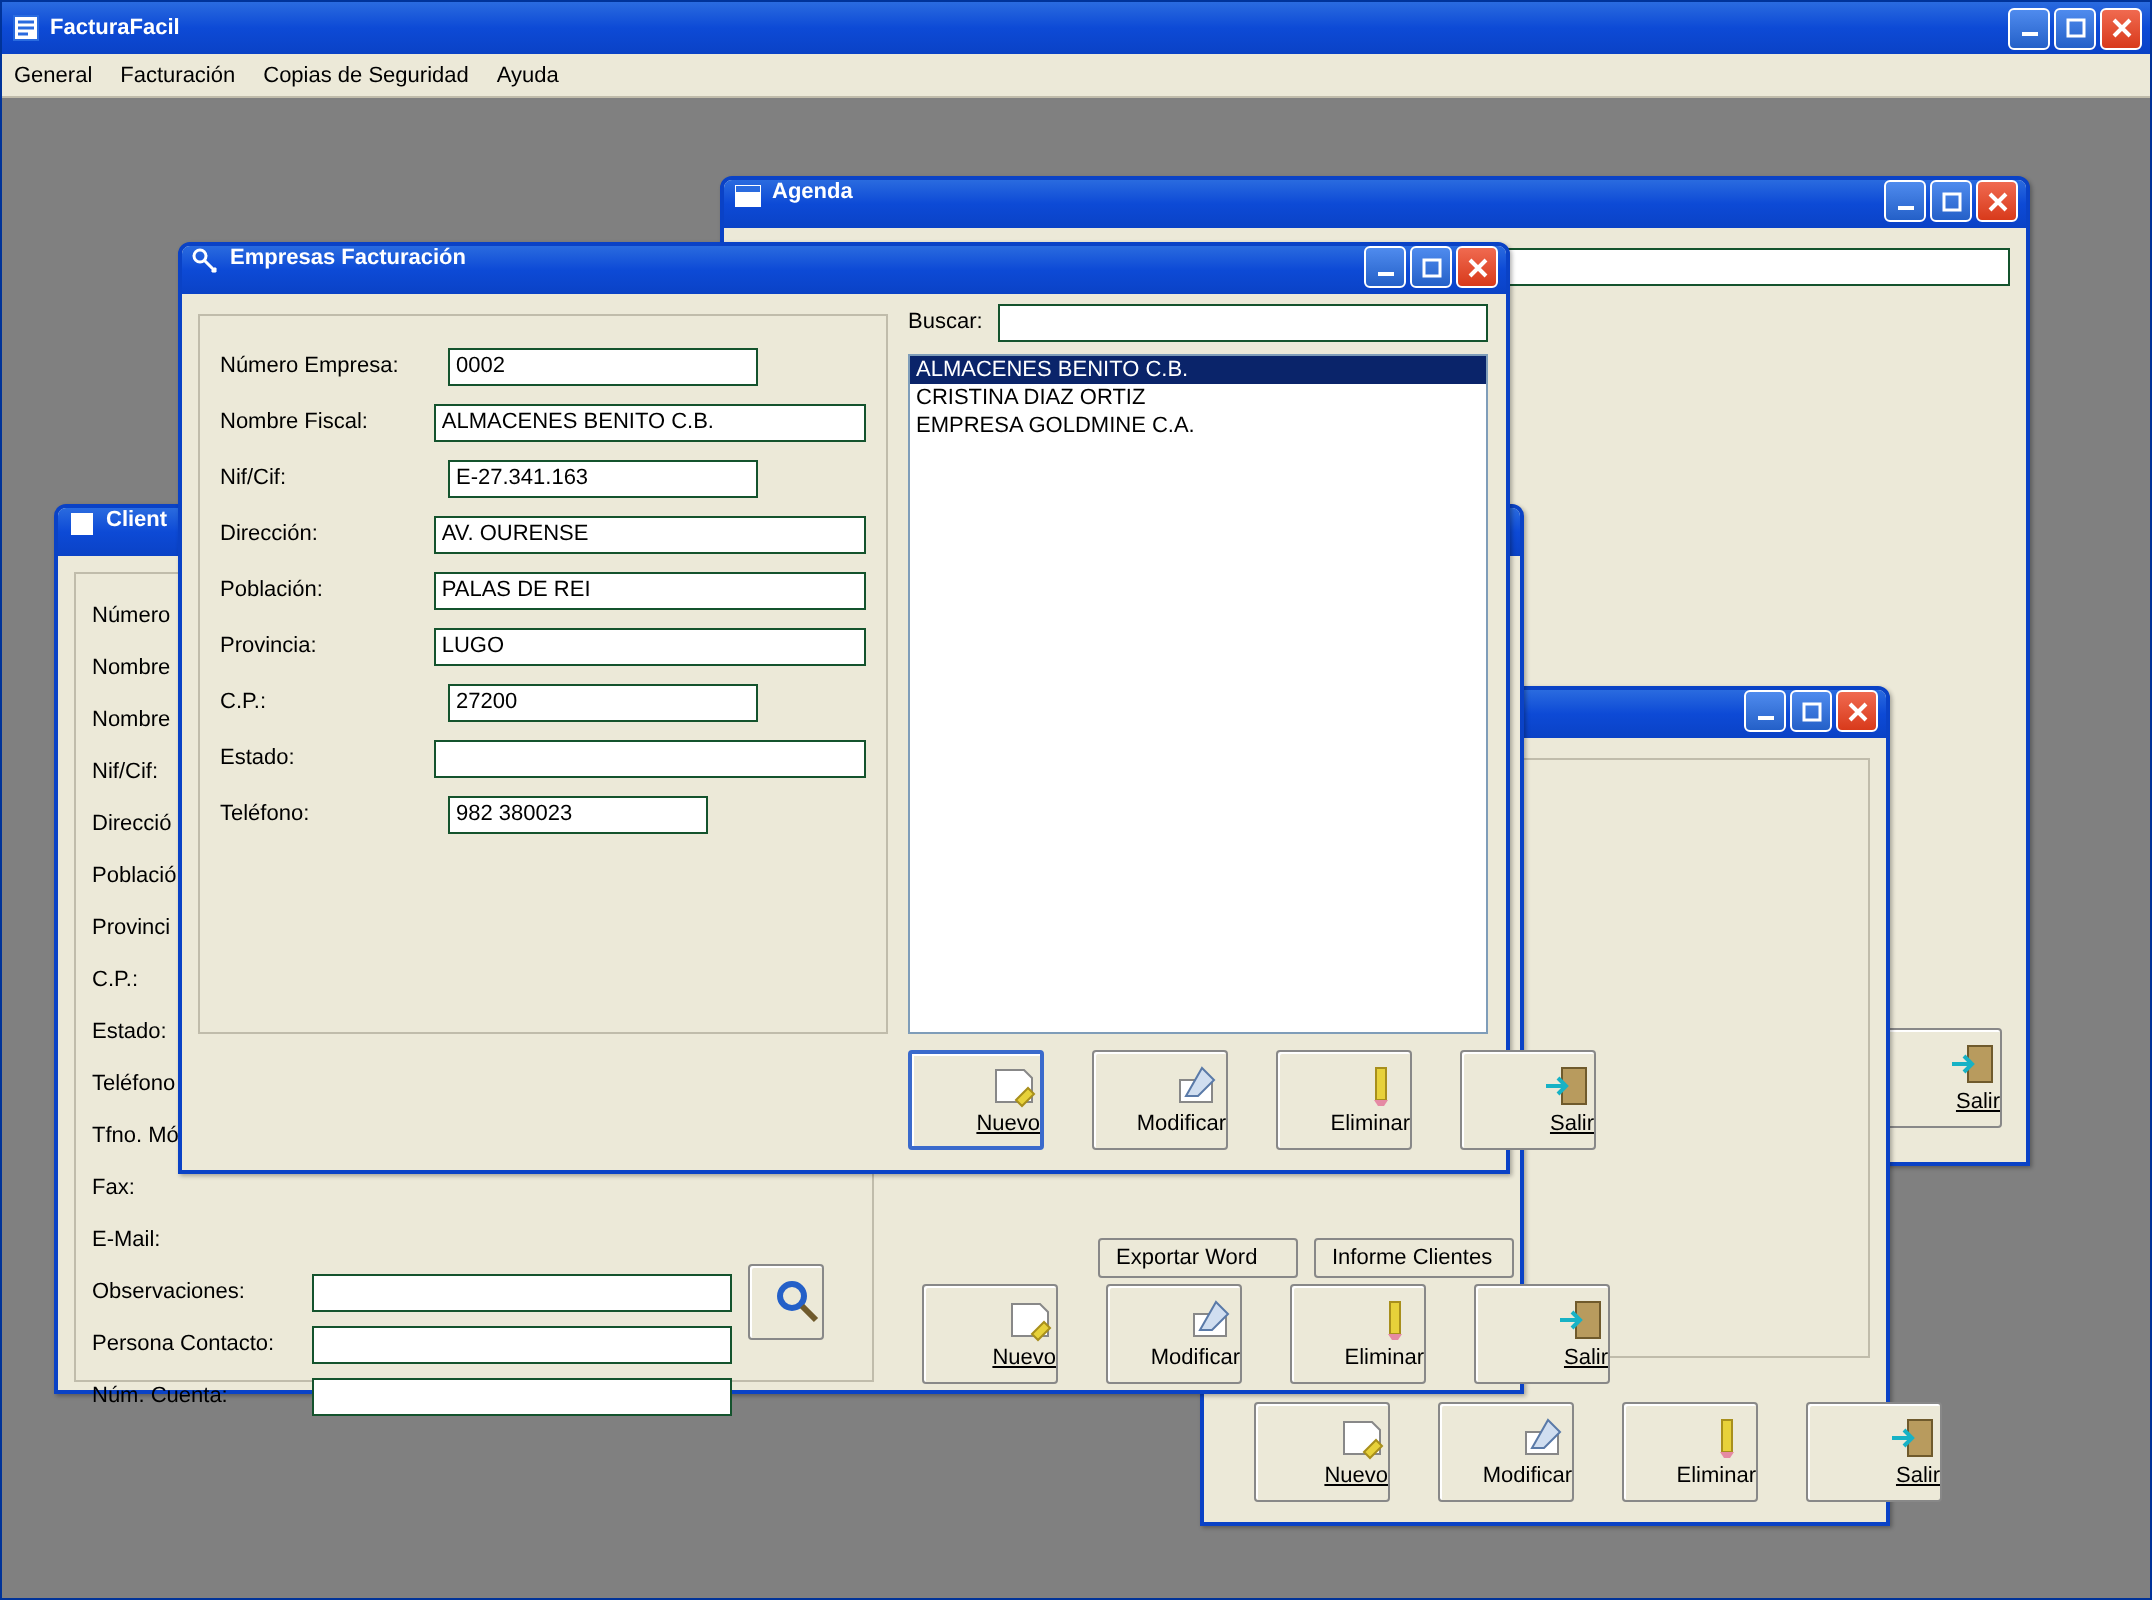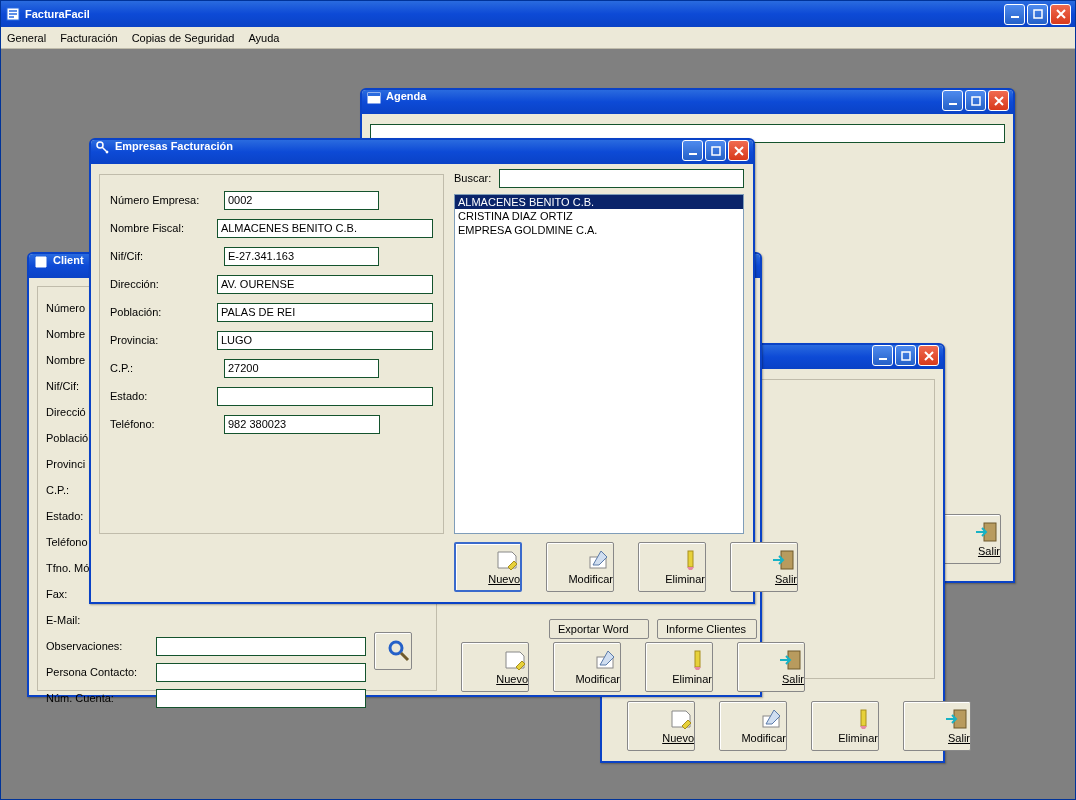--- a/index.html
+++ b/index.html
@@ -291,21 +291,21 @@
             <svg width="26" height="22">
                 <rect x="10" y="2" width="12" height="18" fill="#b89b5e" stroke="#6f5a2c"></rect>
                 <path d="M2 11h10M8 7l4 4-4 4" stroke="#17b2c5" stroke-width="2" fill="none"></path>
               </svg>
             <span class="lbl"><span class="u">Salir</span></span>
           </div>
         </div>
       </div>
     </div>
 
-    <div class="child-window" style="left:86px; top:89px; width:666px; height:466px;">
+    <div class="child-window" style="left:86px; top:72px; width:666px; height:466px;">
       <div class="child-titlebar">
         <span class="icon">
           <svg width="14" height="14" viewBox="0 0 14 14">
               <circle cx="4" cy="4" r="3" fill="none" stroke="#fff" stroke-width="1.5"></circle>
               <path d="M6 6l6 6M10 12l2-2" stroke="#fff" stroke-width="1.5"></path>
             </svg>
         </span>
         <span class="title">Empresas Facturación</span>
         <div class="winbtns">
           <div class="winbtn min">
@@ -355,21 +355,21 @@
           <div class="frm-row" style="margin-top:6px;">
               <label>C.P.:</label>
             <input class="frm-input" style="width: 155px;" value="27200">
             </div>
           <div class="frm-row" style="margin-top:6px;">
               <label>Estado:</label>
             <input class="frm-input" style="width: 230px;" value="">
             </div>
           <div class="frm-row" style="margin-top:6px;">
               <label>Teléfono:</label>
-            <input class="frm-input" style="width: 156px;" value="982 380023">
+            <input class="frm-input" style="width: 130px;" value="982 380023">
             </div>
         </div>
 
         <label style="position:absolute; left:363px; top:8px;">Buscar:</label>
         <input class="frm-input" style="position: absolute; left: 408px; top: 5px; width: 245px;">
 
         <div class="listbox" style="position:absolute; left:363px; top:30px; width:290px; height:340px;">
           <div class="list-item selected">ALMACENES BENITO C.B.</div>
           <div class="list-item">CRISTINA DIAZ ORTIZ</div>
           <div class="list-item">EMPRESA  GOLDMINE C.A.</div>

